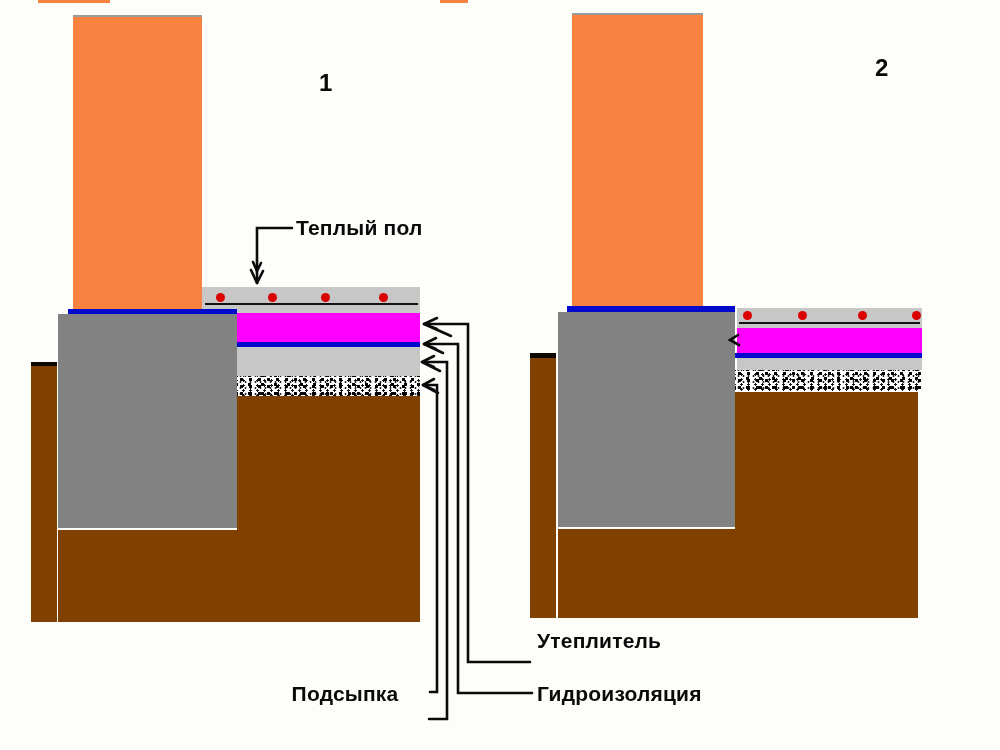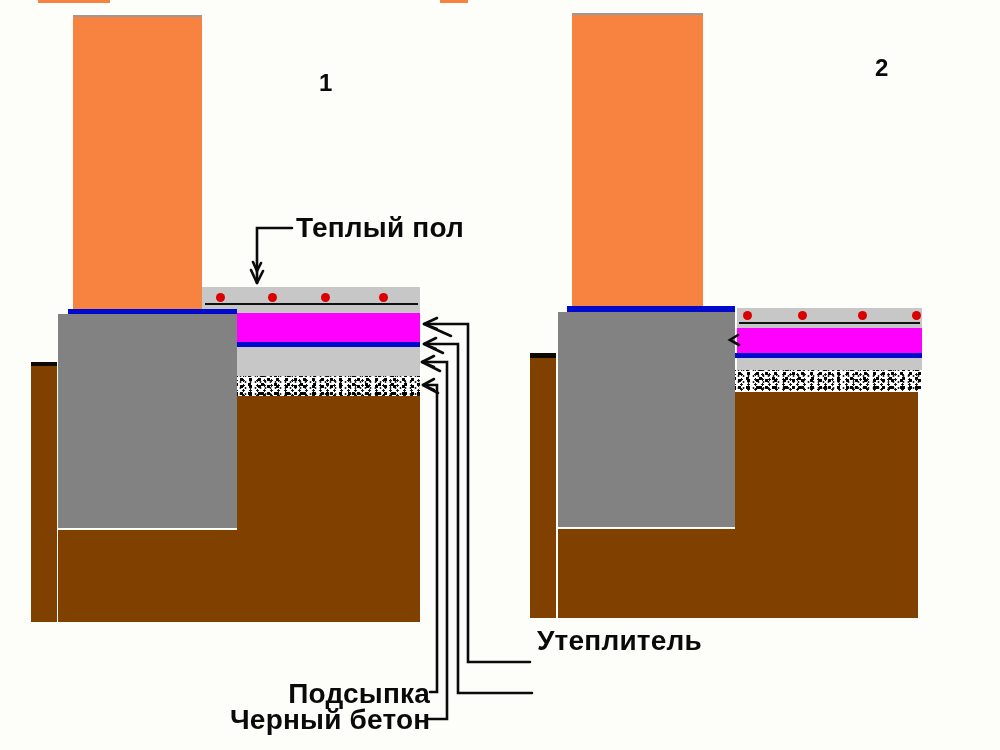--- a/index.html
+++ b/index.html
@@ -22,25 +22,25 @@
     background-color:#ffffff;
     background-image:
       radial-gradient(circle, #000 1.4px, rgba(0,0,0,0) 1.7px),
       radial-gradient(circle, #161616 1.0px, rgba(0,0,0,0) 1.3px),
       radial-gradient(circle, #000 1.7px, rgba(0,0,0,0) 2.0px),
       radial-gradient(circle, #222 0.9px, rgba(0,0,0,0) 1.2px);
     background-size: 9px 7px, 7px 5px, 13px 9px, 5px 6px;
     background-position: 0 0, 3px 2px, 6px 4px, 1px 3px;
   }
   .lbl{
-    font-weight:bold;font-size:28px;line-height:22px;color:#0a0a0a;
+    font-weight:bold;font-size:21px;line-height:22px;color:#0a0a0a;
     white-space:nowrap;letter-spacing:0.2px;
   }
   .num{font-weight:bold;font-size:24px;line-height:24px;color:#0a0a0a;}
-  .r{text-align:right;}
+  .r{text-align:center;}
   svg.overlay{position:absolute;left:0;top:0;pointer-events:none;}
   .walltop{border-top:2px solid #9a9a9a;}
 </style>
 </head>
 <body>
 
 <div class="stage">
 
   <div class="abs orange" style="left:38px;top:0;width:72px;height:3px;"></div>
   <div class="abs orange walltop" style="left:73px;top:15px;width:129px;height:294px;"></div>
@@ -86,22 +86,22 @@
   <div class="abs blackbar" style="left:530px;top:353px;width:26px;height:5px;"></div>
   <div class="abs brown" style="left:530px;top:358px;width:26px;height:260px;"></div>
   <div class="abs brown" style="left:558px;top:529px;width:177px;height:89px;"></div>
   <div class="abs brown" style="left:735px;top:392px;width:183px;height:226px;"></div>
 
   <div class="abs num" style="left:319px;top:71px;">1</div>
   <div class="abs num" style="left:875px;top:56px;">2</div>
 
   <div class="abs lbl" style="left:296px;top:217px;">Теплый пол</div>
   <div class="abs lbl" style="left:537px;top:630px;">Утеплитель</div>
+  <div class="abs lbl" style="left:537px;top:683px;">Гидроизоляция</div>
   <div class="abs lbl r" style="left:260px;top:683px;width:170px;">Подсыпка</div>
-  <div class="abs lbl r" style="left:230px;top:709px;width:198px;">Черный бетон</div>
 
   <svg class="overlay" width="1000" height="750" viewBox="0 0 1000 750">
     <g stroke="#0a0a0a" stroke-width="2.6" fill="none" stroke-linecap="round">
 
       <path d="M292,228 L257,228 L257,283"></path>
       <path d="M257,283 L251,270 M257,283 L263,271 M257,271 L253,262 M257,271 L261,263"></path>
 
       <path d="M530,662 L468,662 L468,324 L424,324"></path>
       <path d="M424,324 L437,318 M424,324 L437,329 M424,324 L451,336"></path>
 

